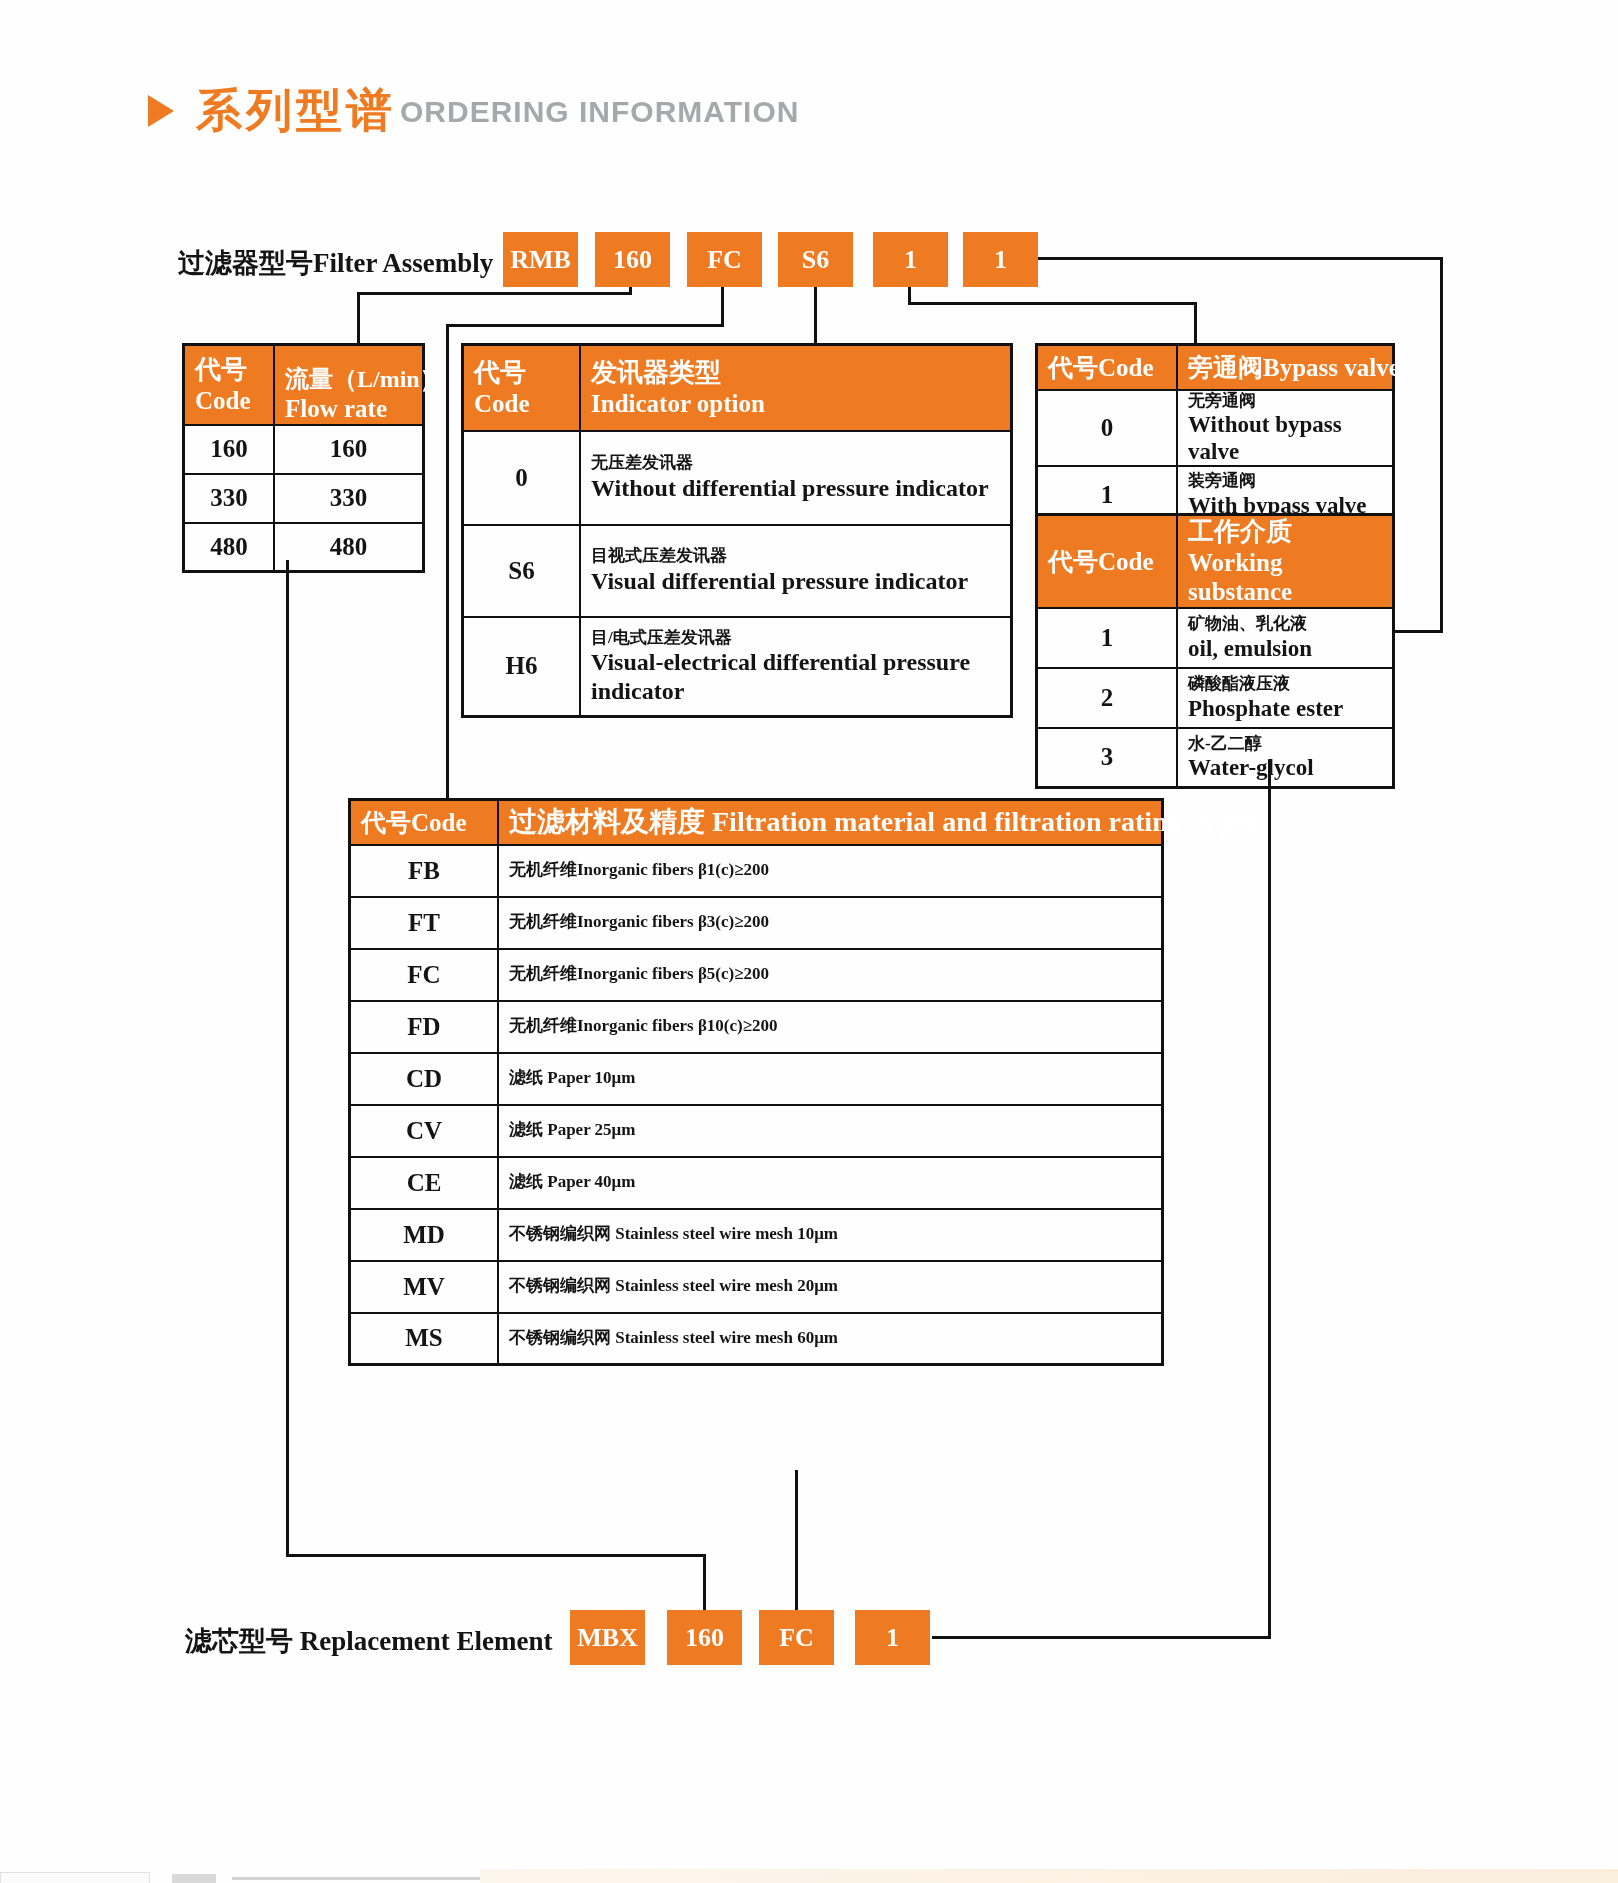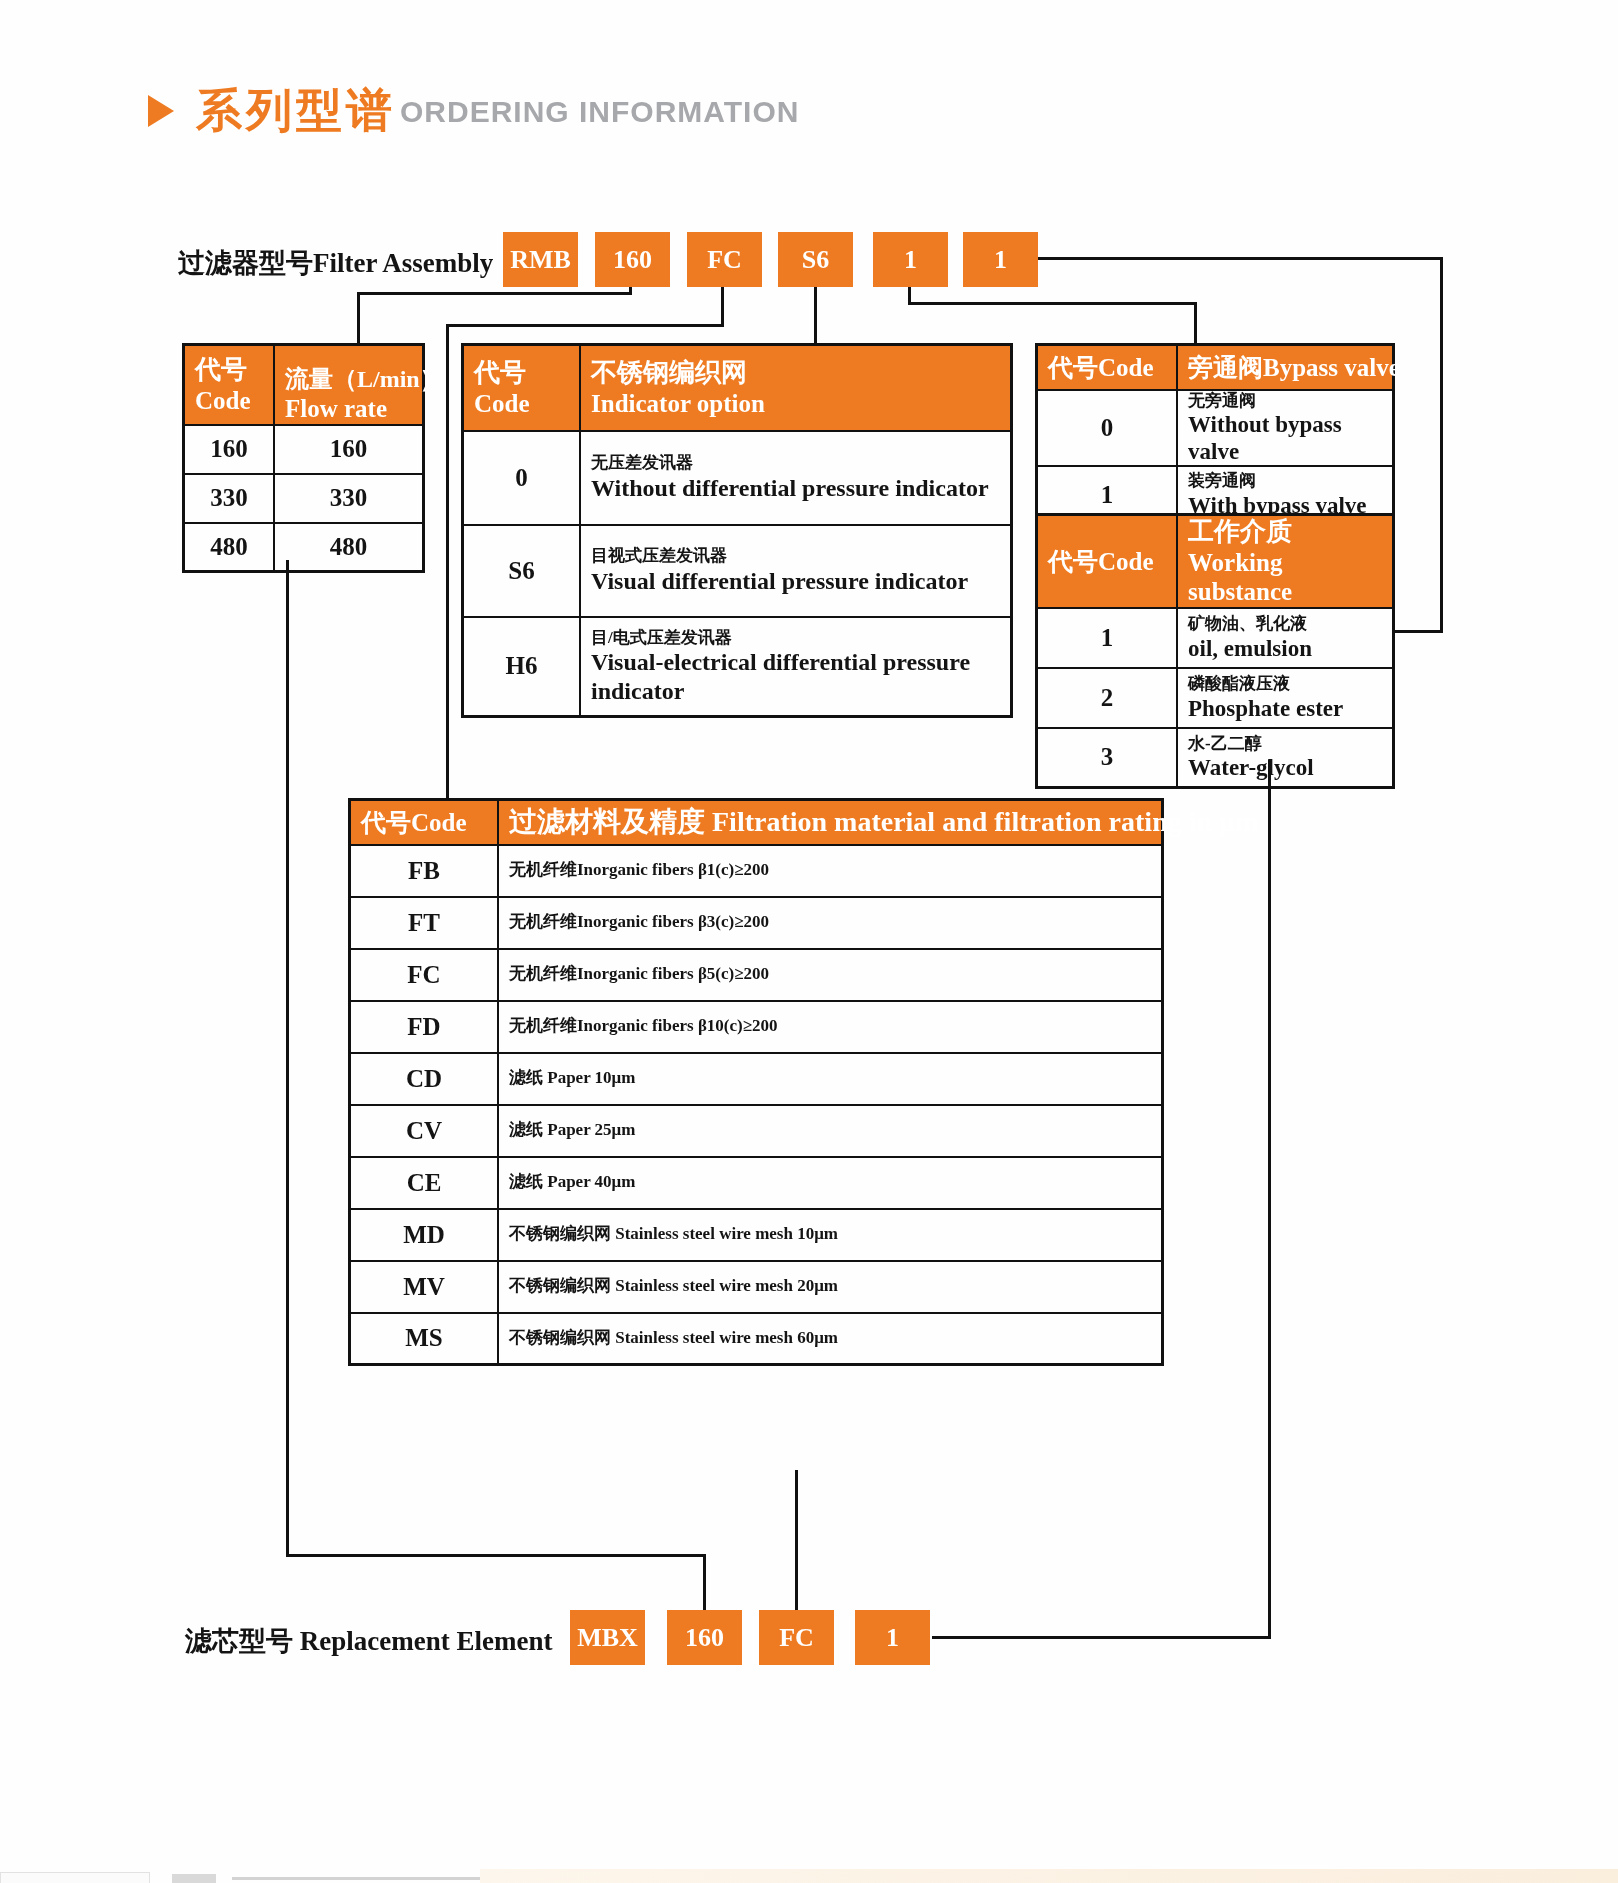--- a/index.html
+++ b/index.html
@@ -98,21 +98,21 @@
     </table>
 
   <table class="t abs" style="left:461px;top:343px;width:552px;">
     <tbody>
         <tr style="height:86px;">
       <td class="hd hd-center" style="width:95px;">
         <div class="cn">代号</div>
         <div class="en">Code</div>
       </td>
       <td class="hd">
-        <div class="cn">不锈钢编织网</div>
+        <div class="cn">发讯器类型</div>
         <div class="en">Indicator option</div>
       </td>
     </tr>
     <tr style="height:94px;">
       <td class="cell-code">0</td>
       <td>
         <div class="cn">无压差发讯器</div>
         <div class="en">Without differential pressure indicator</div>
       </td>
     </tr>

